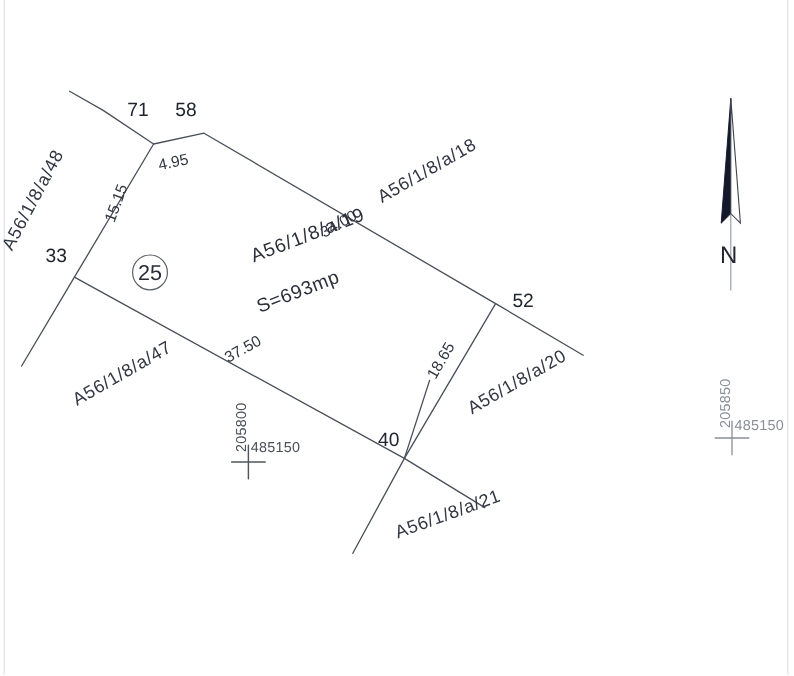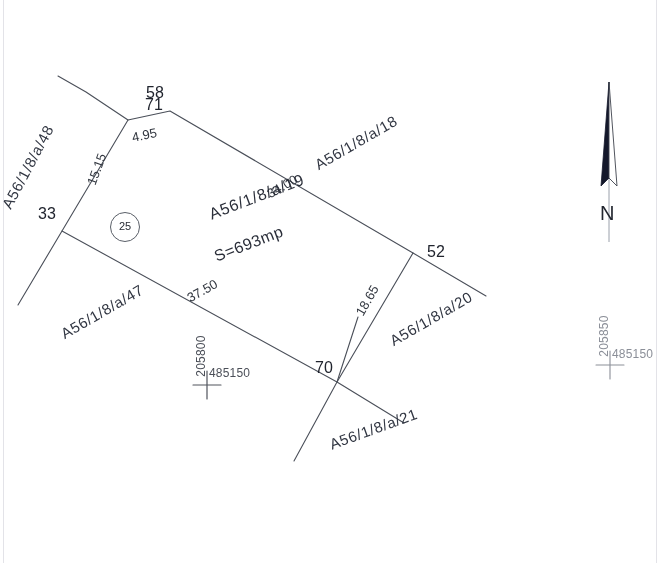--- a/index.html
+++ b/index.html
@@ -92,21 +92,21 @@
     width: 30px;
     height: 30px;
     border: 1.3px solid #5a5f68;
     border-radius: 50%;
     box-sizing: border-box;
     display: flex;
     align-items: center;
     justify-content: center;
   }
   #parcel-circle span {
-    font-size: 11px;
+    font-size: 18px;
     color: #272b34;
     font-family: "Liberation Sans", sans-serif;
     line-height: 1;
     padding-bottom: 1px;
   }
 </style>
 </head>
 <body>
 
 <div id="sheet">
@@ -136,24 +136,24 @@
 
     <g>
       <line x1="609" y1="82" x2="609" y2="242" stroke="#9aa0ab" stroke-width="1"></line>
 
       <polygon points="609,82 601,186 609,178" fill="#14182b" stroke="#14182b" stroke-width="0.8"></polygon>
 
       <polygon points="609,82 617,186 609,178" fill="#ffffff" stroke="#3d424c" stroke-width="0.9"></polygon>
     </g>
   </svg>
 
-  <div class="lbl node" style="left:106px; top:97px;margin-left:39px;">71</div>
+  <div class="lbl node" style="left:106px; top:85px;">71</div>
   <div class="lbl node" style="left:146px; top:85px;">58</div>
   <div class="lbl node" style="left:427px; top:244px;">52</div>
-  <div class="lbl node" style="left:315px; top:360px;">70</div>
+  <div class="lbl node" style="left:315px; top:360px;">40</div>
   <div class="lbl node" style="left:38px; top:206px;">33</div>
 
   <div class="lbl dim" style="left:132px; top:131px; transform:rotate(-12deg);">4.95</div>
   <div class="lbl dim" style="left:268px; top:188px; transform:rotate(-30deg);">34.00</div>
   <div class="lbl dim" style="left:359px; top:308px; transform:rotate(-60deg);">18.65</div>
   <div class="lbl dim" style="left:188px; top:292px; transform:rotate(-29deg);">37.50</div>
   <div class="lbl dim" style="left:91px; top:178px; transform:rotate(-70deg);">15.15</div>
 
   <div class="lbl main-id" style="left:210px; top:207px; transform:rotate(-21deg);">A56/1/8/a/19</div>
   <div class="lbl area" style="left:215px; top:249px; transform:rotate(-21deg);">S=693mp</div>

